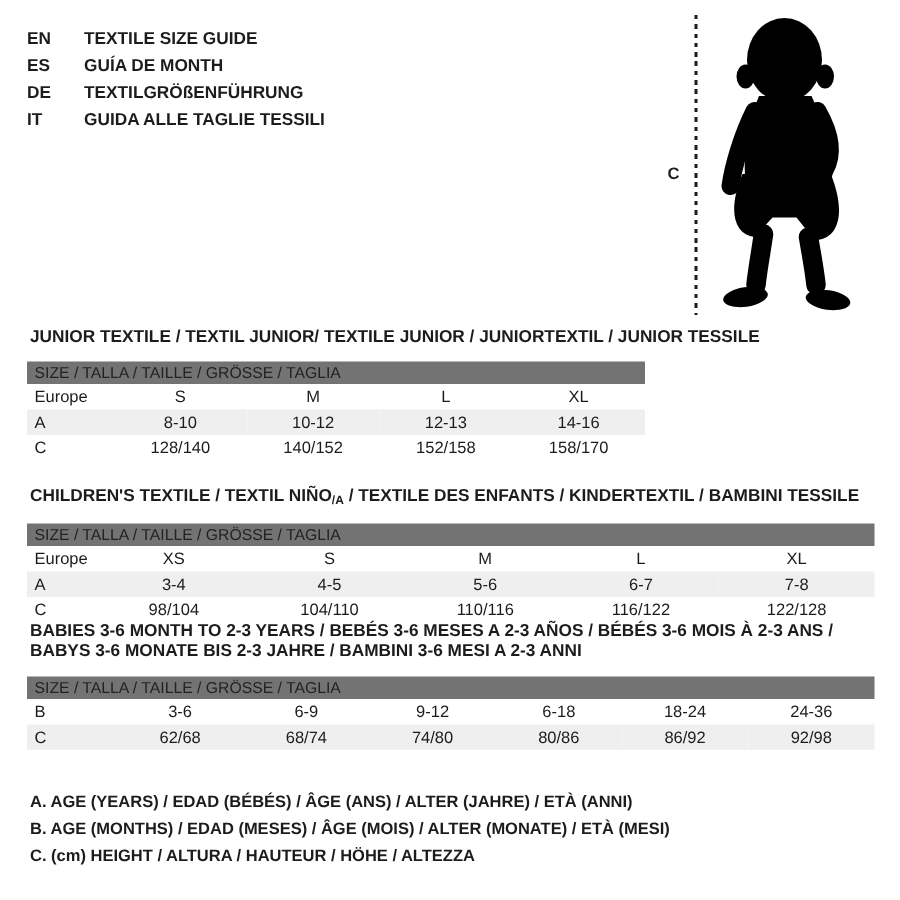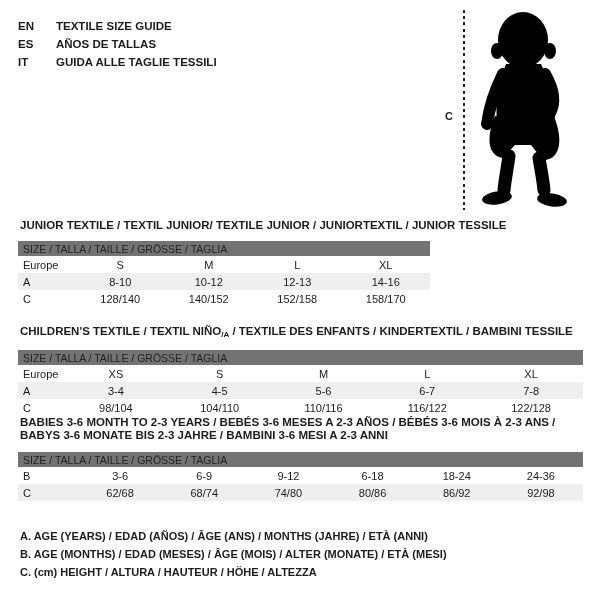--- a/index.html
+++ b/index.html
@@ -63,21 +63,25 @@
 <div class="page">
 
   <div class="top">
     <div class="languages">
       <div class="lang-row">
         <span class="lang-code">EN</span>
         <span class="lang-label">TEXTILE SIZE GUIDE</span>
       </div>
       <div class="lang-row">
         <span class="lang-code">ES</span>
-        <span class="lang-label">AÑOS DE TALLAS</span>
+        <span class="lang-label">GUÍA DE MONTH</span>
+      </div>
+      <div class="lang-row">
+        <span class="lang-code">DE</span>
+        <span class="lang-label">TEXTILGRÖßENFÜHRUNG</span>
       </div>
       <div class="lang-row">
         <span class="lang-code">IT</span>
         <span class="lang-label">GUIDA ALLE TAGLIE TESSILI</span>
       </div>
     </div>
 
     <div class="figure">
       <span class="c-label">C</span>
       <div class="dline"></div>
@@ -223,18 +227,18 @@
           <td>74/80</td>
           <td>80/86</td>
           <td>86/92</td>
           <td>92/98</td>
         </tr>
       </tbody>
     </table>
   </div>
 
   <div class="legend">
-    <div class="legend-line">A. AGE (YEARS) / EDAD (AÑOS) / ÂGE (ANS) / MONTHS (JAHRE) / ETÀ (ANNI)</div>
+    <div class="legend-line">A. AGE (YEARS) / EDAD (BÉBÉS) / ÂGE (ANS) / ALTER (JAHRE) / ETÀ (ANNI)</div>
     <div class="legend-line">B. AGE (MONTHS) / EDAD (MESES) / ÂGE (MOIS) / ALTER (MONATE) / ETÀ (MESI)</div>
     <div class="legend-line">C. (cm) HEIGHT / ALTURA / HAUTEUR / HÖHE / ALTEZZA</div>
   </div>
 
 </div>
 
 </body></html>

